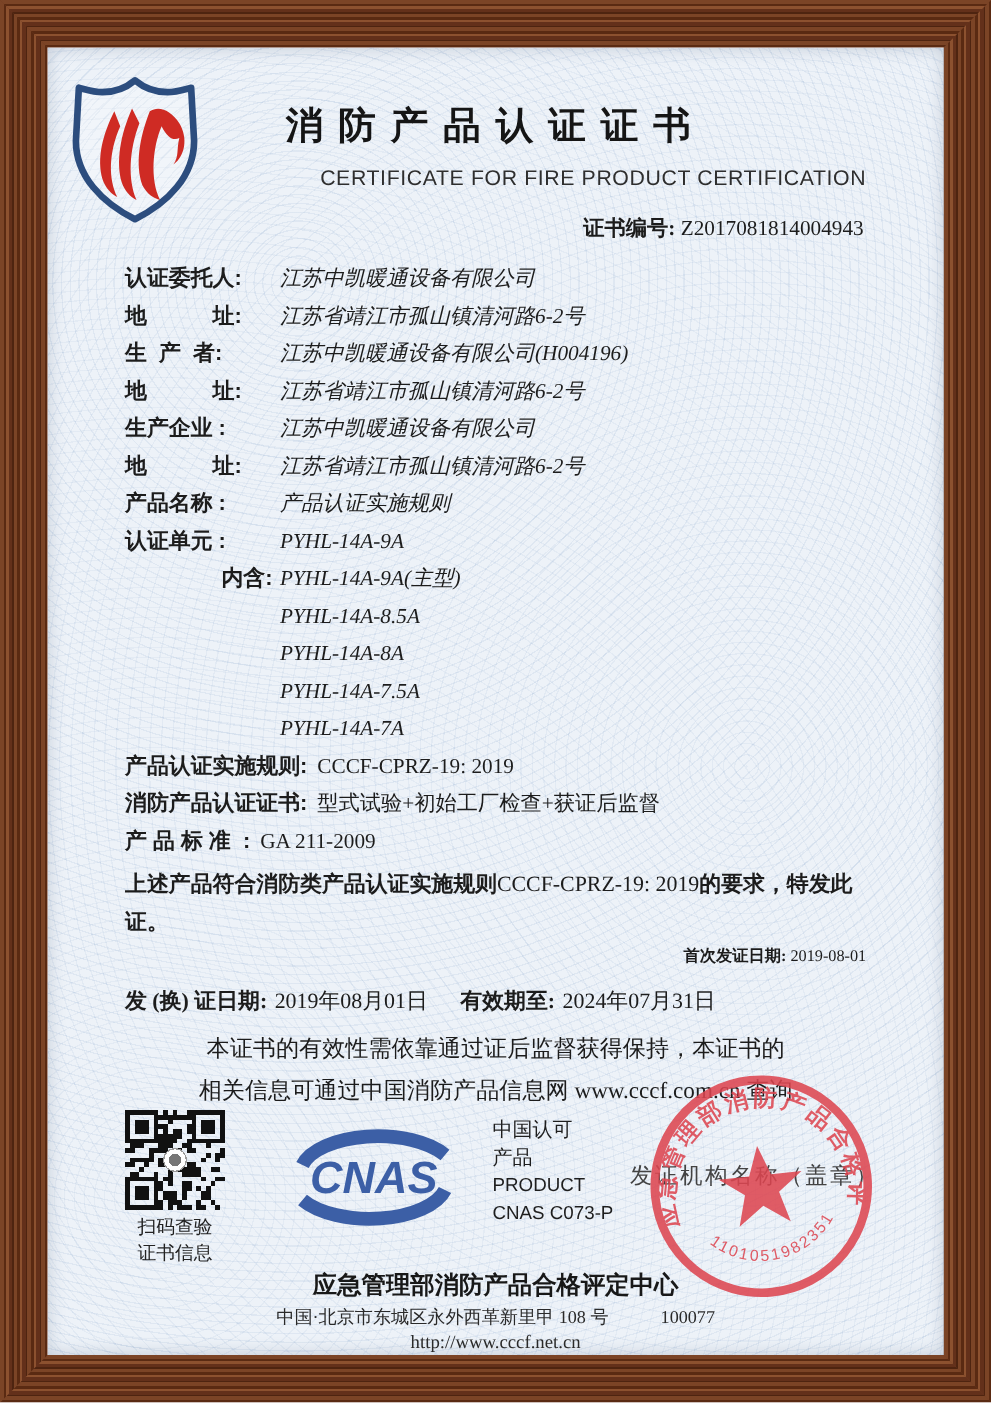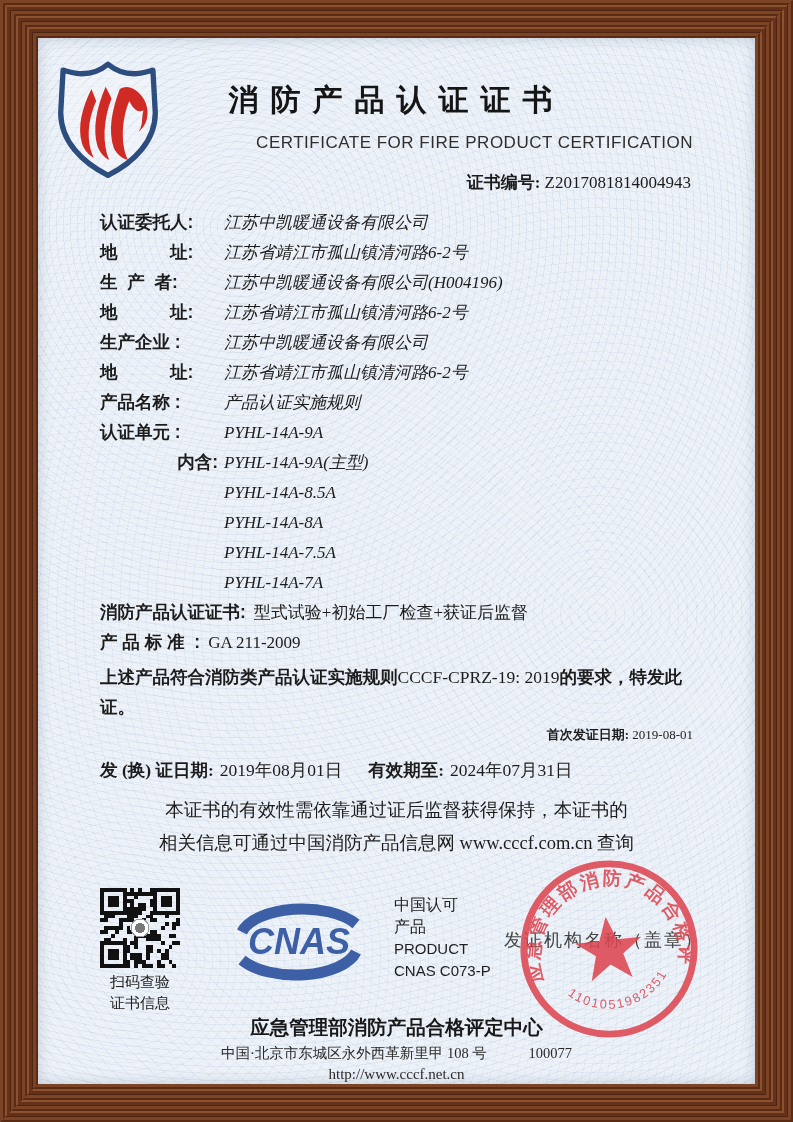--- a/index.html
+++ b/index.html
@@ -156,20 +156,24 @@
           <span class="lab">内含:</span>
           <span class="val">PYHL-14A-7.5A</span>
           </div>
         <div class="row noLab">
           <span class="lab">内含:</span>
           <span class="val">PYHL-14A-7A</span>
           </div>
       </div>
 
       <div>
+        <div class="rule-row">
+          <span class="lab">产品认证实施规则:</span>
+          <span class="val">CCCF-CPRZ-19: 2019</span>
+          </div>
         <div class="rule-row">
           <span class="lab">消防产品认证证书:</span>
           <span class="val">型式试验+初始工厂检查+获证后监督</span>
           </div>
         <div class="rule-row">
           <span class="lab">产 品 标 准  :</span>
           <span class="val">GA 211-2009</span>
           </div>
       </div>
 

